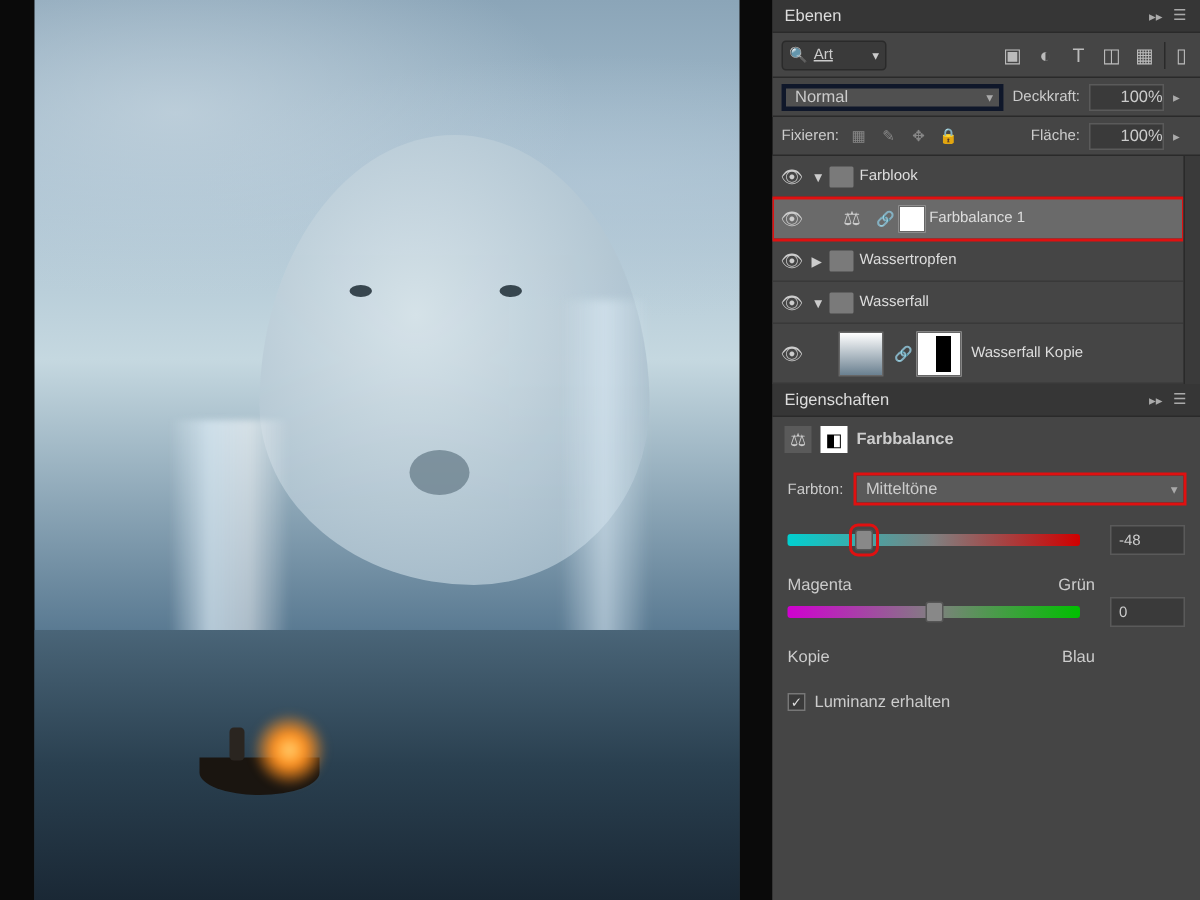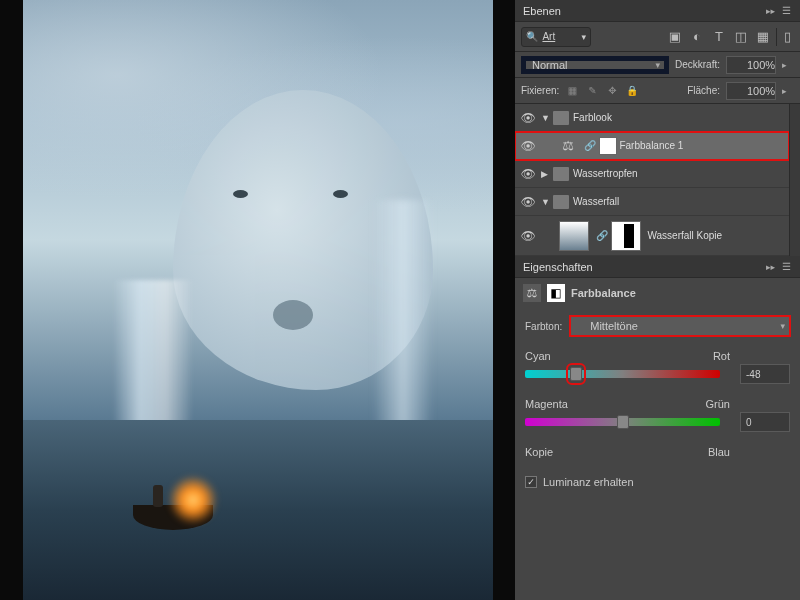--- a/index.html
+++ b/index.html
@@ -20,21 +20,21 @@
 .panels { width:285px; height:600px; background:#454545; display:flex; flex-direction:column; }
 .panel-header { background:#363636; height:22px; display:flex; align-items:center; padding:0 8px; border-bottom:1px solid #2a2a2a; position:relative; }
 .panel-header span { color:#ddd; }
 .panel-menu { position:absolute; right:4px; top:4px; width:14px; height:12px; }
 .panel-menu::before { content:"☰"; color:#aaa; font-size:10px; }
 .toolbar { height:30px; background:#454545; display:flex; align-items:center; padding:0 6px; gap:4px; border-bottom:1px solid #2a2a2a; }
 .search { display:flex; align-items:center; background:#3a3a3a; border:1px solid #2a2a2a; border-radius:3px; height:20px; padding:0 4px; width:70px; }
 .search span { font-size:10px; }
 .tb-icon { width:18px; height:18px; display:flex; align-items:center; justify-content:center; color:#bbb; font-size:13px; }
 .row2 { height:26px; background:#454545; display:flex; align-items:center; padding:0 6px; gap:6px; border-bottom:1px solid #2a2a2a; }
-.dropdown { background:#505050; border:5px solid #0f172a; height:18px; display:flex; align-items:center; padding:0 6px; flex:1; position:relative; }
+.dropdown { background:#505050; border:3px solid #0f172a; height:18px; display:flex; align-items:center; padding:0 6px; flex:1; position:relative; }
 .dropdown::after { content:"▾"; position:absolute; right:4px; font-size:9px; color:#aaa; }
 .label-sm { font-size:10px; color:#ccc; }
 .val-box { background:#3a3a3a; border:1px solid #5a5a5a; height:18px; width:50px; display:flex; align-items:center; padding:0 20px; font-size:10px; }
 .lock-row { height:26px; display:flex; align-items:center; padding:0 6px; gap:6px; border-bottom:1px solid #2a2a2a; }
 .lock-icon { width:14px; height:14px; color:#888; font-size:10px; display:flex; align-items:center; justify-content:center; }
 
 .layer-list { flex:none; height:152px; background:#454545; overflow:hidden; }
 .layer-row { display:flex; align-items:center; height:28px; border-bottom:1px solid #393939; padding-left:4px; }
 .layer-row.tall { height:40px; }
 .layer-row.selected { background:#6a6a6a; }
@@ -50,21 +50,21 @@
 .thumb-adj { width:18px; height:18px; display:flex; align-items:center; justify-content:center; color:#ccc; font-size:13px; margin-right:4px; }
 .link-ic { font-size:10px; color:#aaa; margin:0 3px; }
 .layer-name { font-size:10px; color:#ddd; }
 .hl-red { outline:2px solid #e01010; outline-offset:-1px; }
 
 .props { background:#454545; flex:1; display:flex; flex-direction:column; }
 .prop-title { display:flex; align-items:center; gap:6px; padding:6px 8px; }
 .prop-title .ic { width:18px; height:18px; background:#5a5a5a; display:flex; align-items:center; justify-content:center; font-size:12px; }
 .prop-body { padding:8px 10px; display:flex; flex-direction:column; gap:14px; }
 .prop-row { display:flex; align-items:center; gap:8px; }
-.wide-dd { flex:1; background:#5a5a5a; border:1px solid #2a2a2a; height:20px; display:flex; align-items:center; padding:0 19px; position:relative; }
+.wide-dd { flex:1; background:#5a5a5a; border:1px solid #2a2a2a; height:20px; display:flex; align-items:center; padding:0 6px; position:relative; }
 .wide-dd::after { content:"▾"; position:absolute; right:4px; font-size:9px; color:#aaa; }
 .slider-block { display:flex; flex-direction:column; gap:2px; }
 .slider-labels { display:flex; justify-content:space-between; font-size:10px; color:#ccc; padding-right:60px; }
 .slider-line { display:flex; align-items:center; gap:20px; }
 .track { flex:1; height:8px; border-radius:2px; position:relative; }
 .track .knob { position:absolute; top:-3px; width:12px; height:14px; background:#888; border:1px solid #555; border-radius:2px; transform:translateX(-50%); }
 .grad-cr { background:linear-gradient(90deg,#00d0d0,#808080,#d00000); }
 .grad-mg { background:linear-gradient(90deg,#d000d0,#808080,#00c000); }
 .grad-yb { background:linear-gradient(90deg,#d0d000,#808080,#0000d0); }
 .num { width:50px; height:20px; background:#3a3a3a; border:1px solid #5a5a5a; display:flex; align-items:center; padding:0 5px; font-size:10px; }
@@ -196,24 +196,20 @@
     <div class="prop-body">
       <div class="prop-row">
         <span class="label-sm">Farbton:</span>
         <div class="wide-dd hl-red">
           <span>Mitteltöne</span>
         </div>
       </div>
 
       <div id="sliders" style="display:flex;flex-direction:column;gap:14px;">
           <div class="slider-block">
-            <div class="slider-labels">
-              <span>Cyan</span>
-              <span>Rot</span>
-            </div>
             <div class="slider-line">
               <div class="track grad-cr">
                 <div class="knob knob-hl" style="left:26%"></div>
               </div>
               <div class="num">-48</div>
             </div>
           </div>
           <div class="slider-block">
             <div class="slider-labels">
               <span>Magenta</span>

